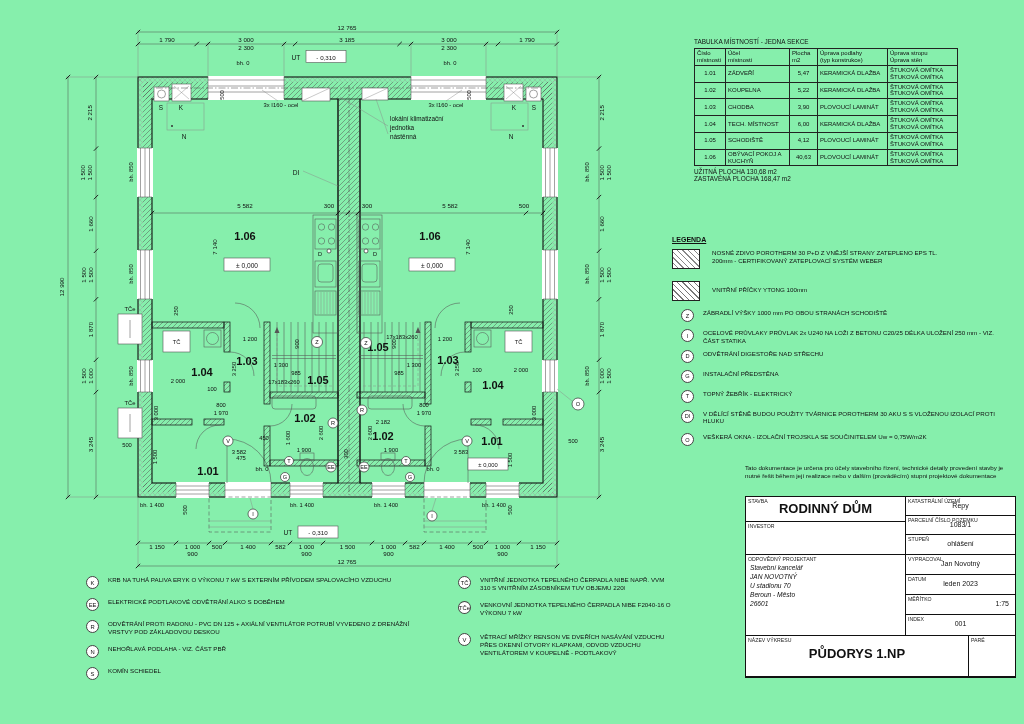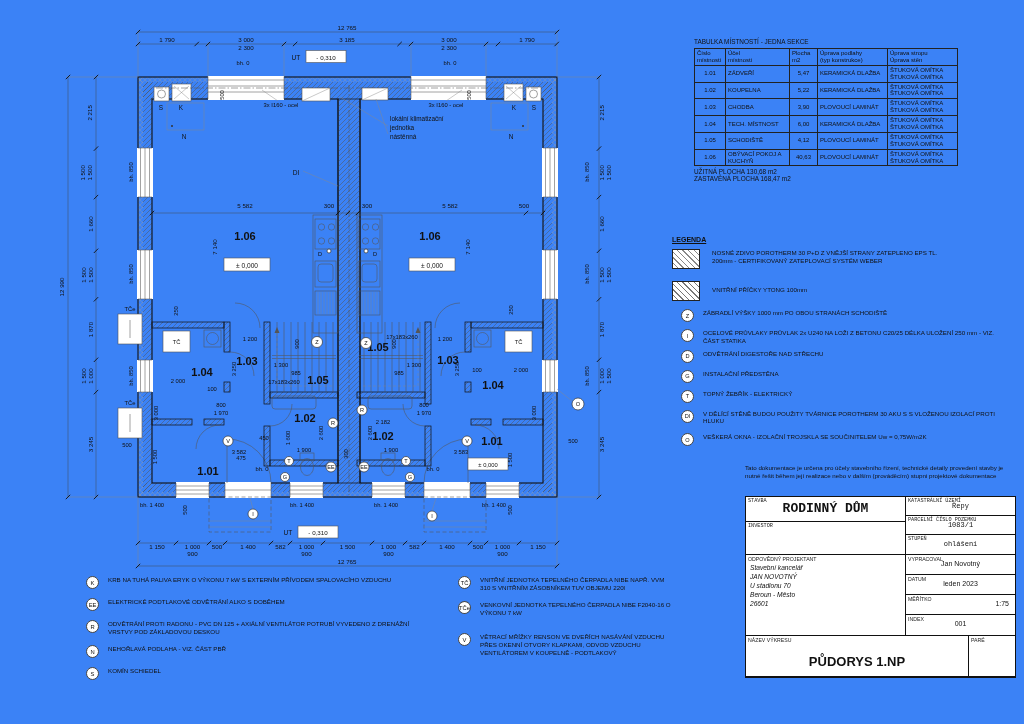--- a/index.html
+++ b/index.html
@@ -1,16 +1,16 @@
 <!DOCTYPE html>
 <html><head>
 <meta charset="utf-8">
 <style>
   html,body{margin:0;padding:0;background:#e8e8e8;}
-  #page{position:relative;width:1024px;height:724px;background:#3b82f6;overflow:hidden;
+  #page{position:relative;width:1024px;height:724px;background:#86efac;overflow:hidden;
         font-family:"Liberation Sans",sans-serif;color:#111;}
   svg text{font-family:"Liberation Sans",sans-serif;fill:#111;}
   .dim{font-size:6.2px;text-anchor:middle;}
   .room{font-size:11px;font-weight:bold;text-anchor:middle;}
   .lbl{font-size:6.6px;text-anchor:middle;}
   .sm{font-size:5.8px;text-anchor:middle;}
   .st{font-size:6.4px;}
   .cl{font-size:5.6px;text-anchor:middle;}
   .dl{stroke:#444;stroke-width:0.45;fill:none;}
   .tick{stroke:#111;stroke-width:0.9;fill:none;}
@@ -635,21 +635,21 @@
     <div class="leg-circle">O</div>
     <div class="leg-text" style="width:300px;">VEŠKERÁ OKNA - IZOLAČNÍ TROJSKLA SE SOUČINITELEM Uw = 0,75W/m2K</div>
   </div>
 </div>
 
 
 <div class="abs disclaimer" style="left:745px;top:464px;width:268px;">Tato dokumentace je určena pro účely stavebního řízení, technické detaily provedení stavby je nutné řešit během její realizace  nebo v dalším (prováděcím) stupni projektové dokumentace</div>
 
 <div id="tblock">
 
-  <div class="tb-sec" style="height:57px;font-family:Liberation Mono, monospace;">
+  <div class="tb-sec" style="height:57px;">
     <div class="tb-cell" style="width:160px;">
       <div style="height:24px;">
         <span class="tb-label">STAVBA</span>
         <span class="tb-big" style="margin-top:-4px;">RODINNÝ DŮM</span>
       </div>
       <div style="border-top:1px solid #111;height:32px;">
         <span class="tb-label">INVESTOR</span>
       </div>
     </div>
     <div style="flex:1;">
@@ -695,21 +695,21 @@
       <div class="tb-row" style="height:19px;">
         <span class="tb-label">INDEX</span>
         <span class="tb-val-c" style="margin-top:-3px;">001</span>
       </div>
     </div>
   </div>
 
   <div class="tb-sec" style="height:40px;">
     <div class="tb-cell" style="flex:1;">
       <span class="tb-label">NÁZEV VÝKRESU</span>
-      <span class="tb-big" style="margin-top:10px;">PŮDORYS 1.NP</span>
+      <span class="tb-big" style="margin-top:2px;">PŮDORYS 1.NP</span>
     </div>
     <div style="width:46px;">
       <span class="tb-label">PARÉ</span>
     </div>
   </div>
 
 </div>
 
 </div>
 

